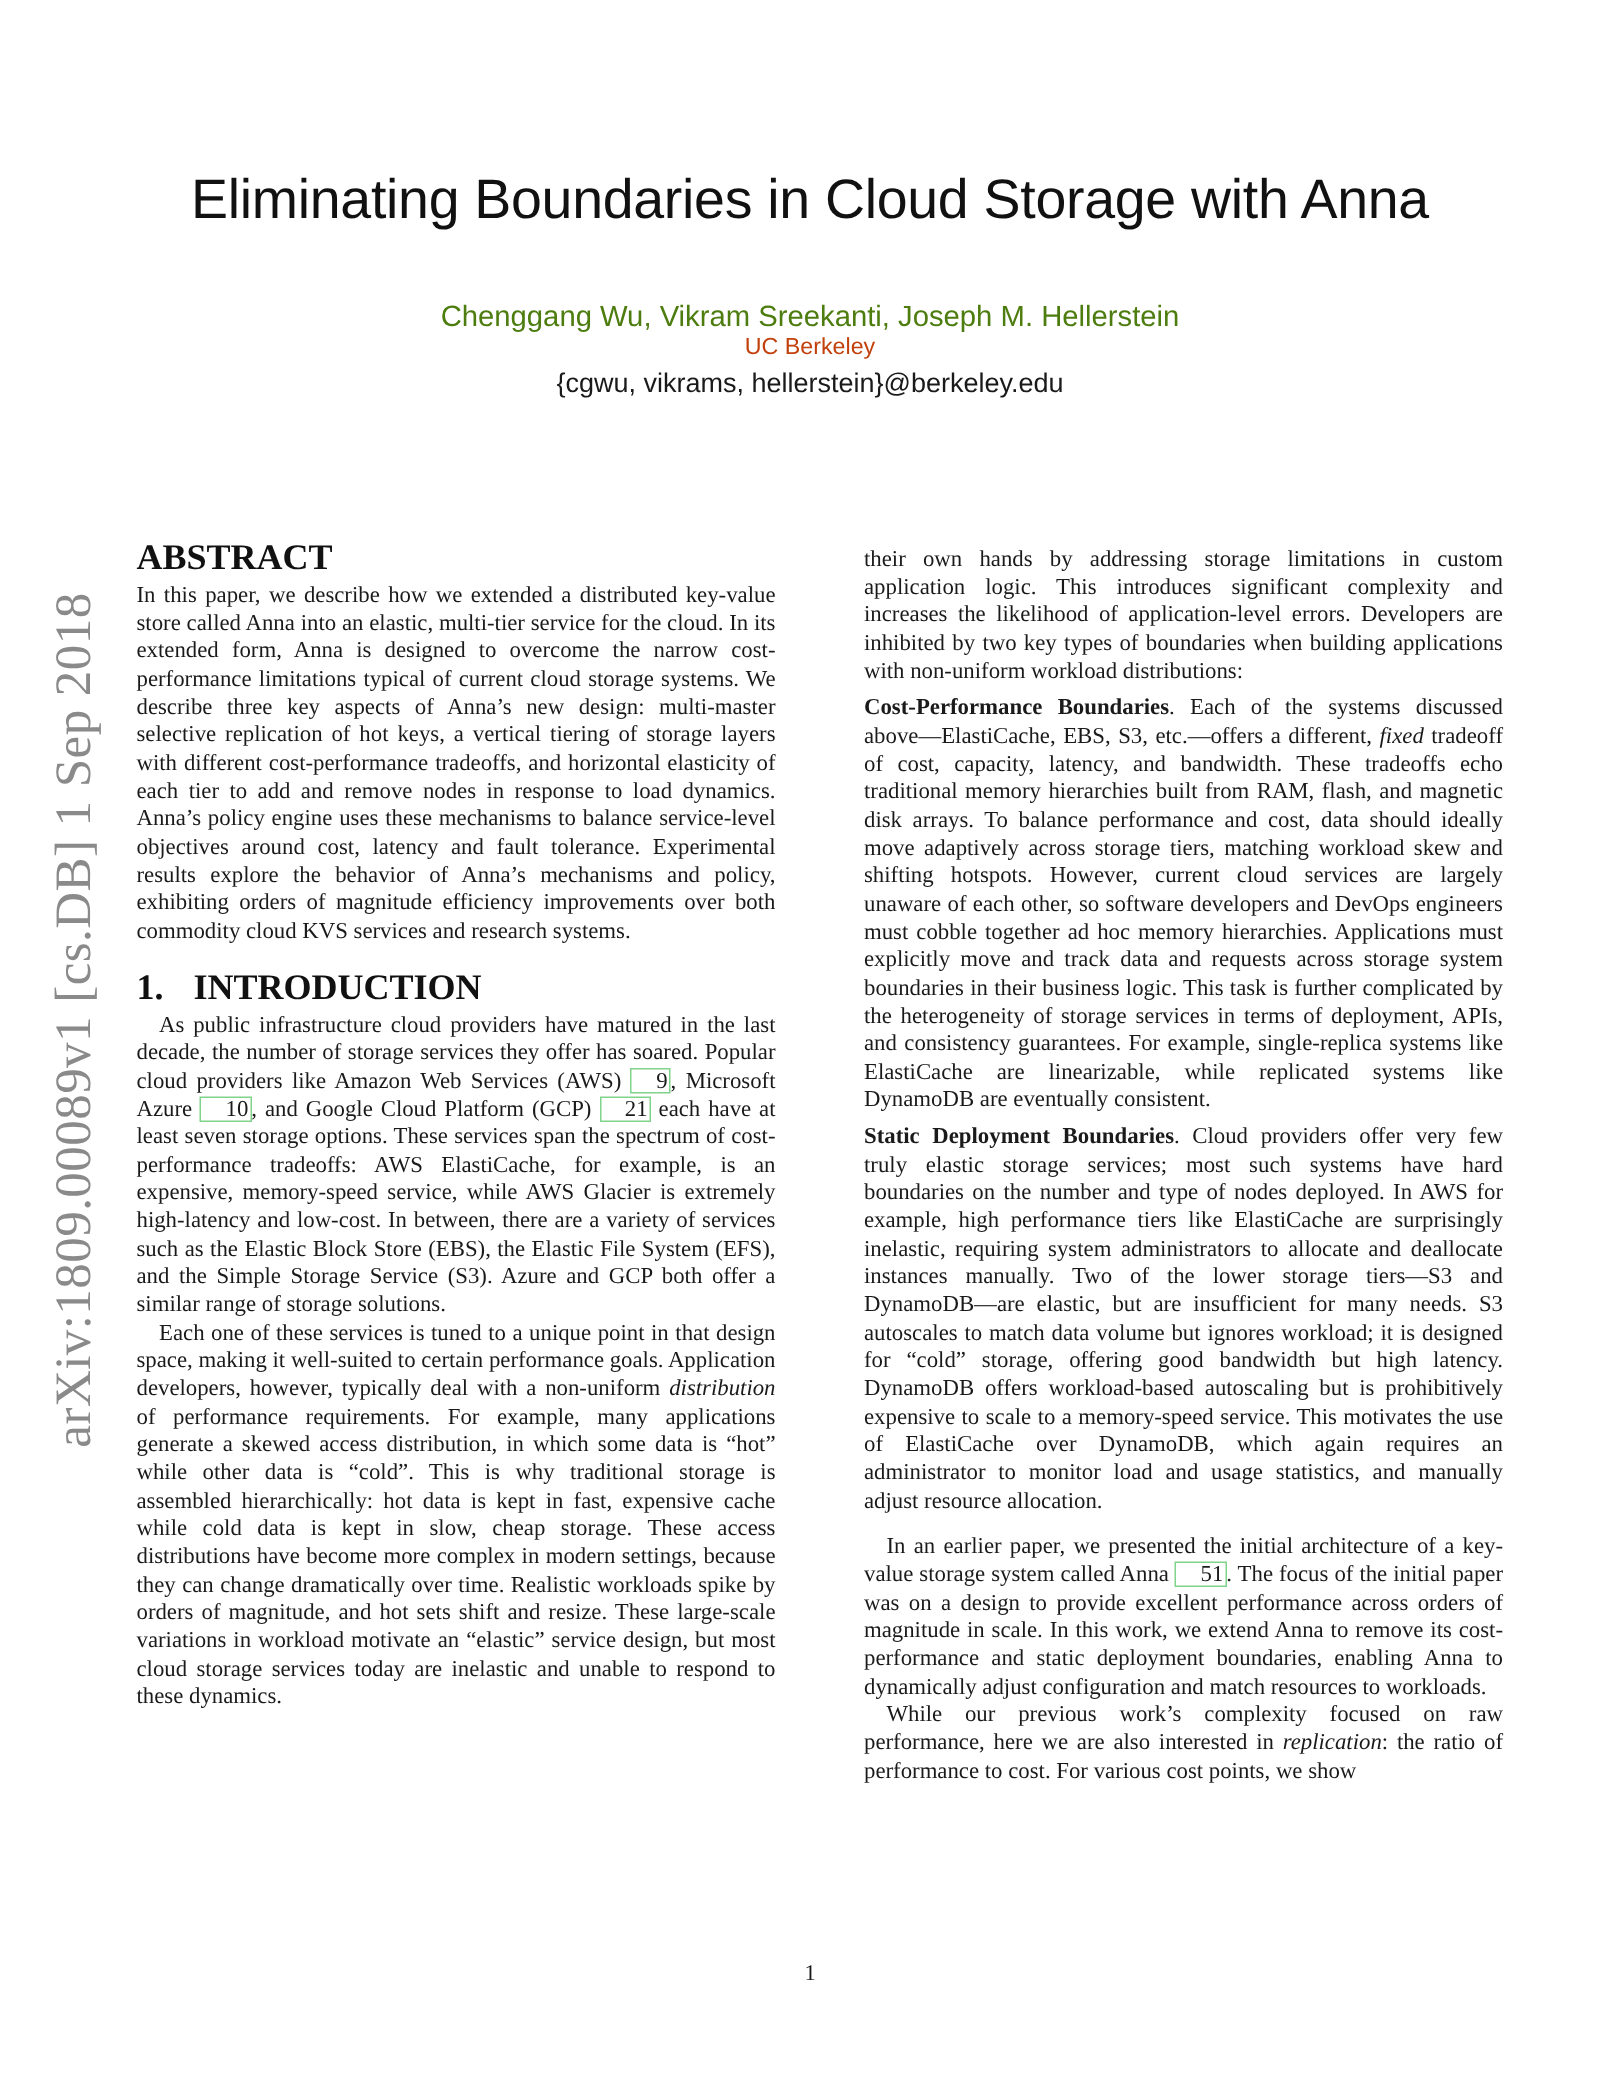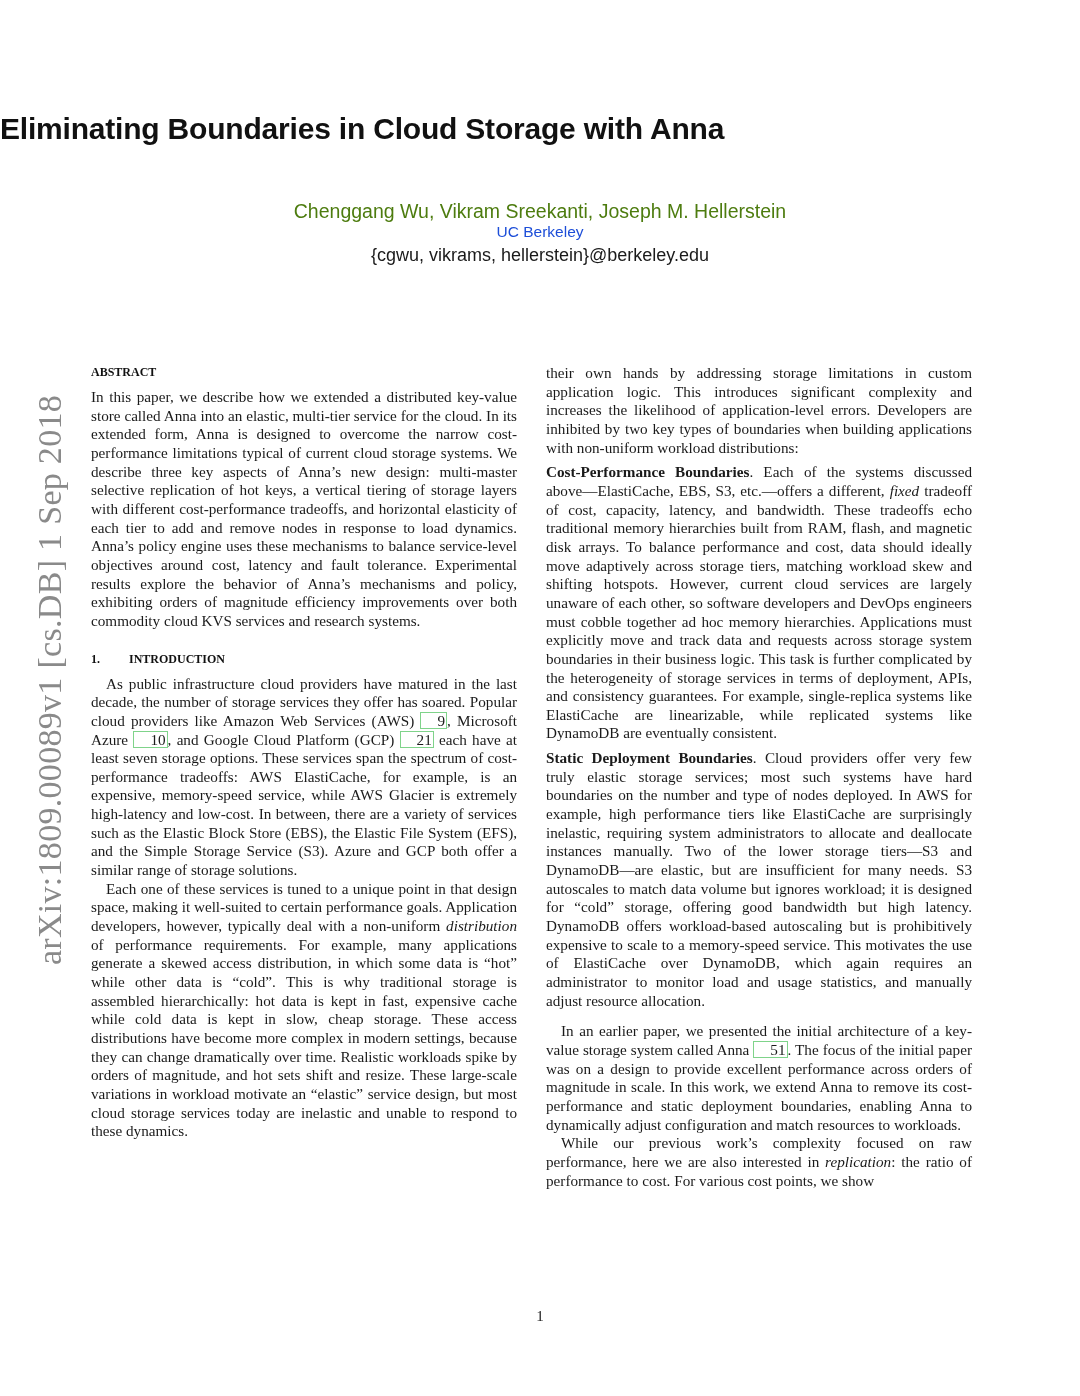--- a/index.html
+++ b/index.html
@@ -3,58 +3,58 @@
 <meta charset="utf-8">
 <style>
   html, body { margin: 0; padding: 0; background: #ffffff; }
   body {
     width: 1080px; height: 1396px; position: relative; overflow: hidden;
     color: #1a1a1a;
     font-family: "DejaVu Serif", "Liberation Serif", serif;
   }
   .title {
     position: absolute; left: 0; right: 0; top: 112px;
-    text-align: left;
+    text-align: center;
     font-family: "Liberation Sans", "DejaVu Sans", sans-serif;
-    font-weight: bold; font-size: 30px; letter-spacing: -0.2px;
+    font-weight: normal; font-size: 37px; letter-spacing: -0.2px;
     color: #111;
   }
   .authors {
     position: absolute; left: 0; right: 0; top: 200px; text-align: center;
     font-family: "Liberation Sans", "DejaVu Sans", sans-serif;
     font-size: 19.5px; color: #4d7c0f;
   }
   .affil {
     position: absolute; left: 0; right: 0; top: 223px; text-align: center;
     font-family: "Liberation Sans", "DejaVu Sans", sans-serif;
-    font-size: 15.5px; color: #1d4ed8;
+    font-size: 15.5px; color: #c2410c;
   }
   .email {
     position: absolute; left: 0; right: 0; top: 245px; text-align: center;
     font-family: "Liberation Sans", "DejaVu Sans", sans-serif;
     font-size: 18px; color: #1a1a1a;
   }
   .arxiv-stamp {
     position: absolute; left: 50px; top: 680px;
     transform: translate(-50%, -50%) rotate(-90deg);
     white-space: nowrap;
     font-family: "Liberation Serif", "DejaVu Serif", serif;
     font-size: 34px; color: #8a8a8a; letter-spacing: 0.3px;
   }
   .col {
     position: absolute; top: 360px; width: 426px;
     font-family: "Liberation Serif", "DejaVu Serif", serif;
     font-size: 15.2px; line-height: 18.65px; color: #1a1a1a;
     text-align: justify; hyphens: manual;
   }
   .col-left { left: 91px; }
-  .col-right { left: 546px; top: 364px; }
+  .col-right { left: 576px; top: 364px; }
   .sec-head {
     font-family: "Liberation Serif", "DejaVu Serif", serif;
-    font-weight: bold; font-size: 12px; line-height: 24px;
+    font-weight: bold; font-size: 24px; line-height: 24px;
     margin: 0 0 4px 0; color: #111;
   }
   .sec-head .num { display: inline-block; width: 38px; }
   p { margin: 0; }
   .indent { text-indent: 15px; }
   .gap { margin-top: 6px; }
   .gap-lg { margin-top: 12px; }
   .sec-gap { margin-top: 16px; }
   .cite {
     display: inline-block; border: 1px solid #7fd38a; padding: 0 1px;

